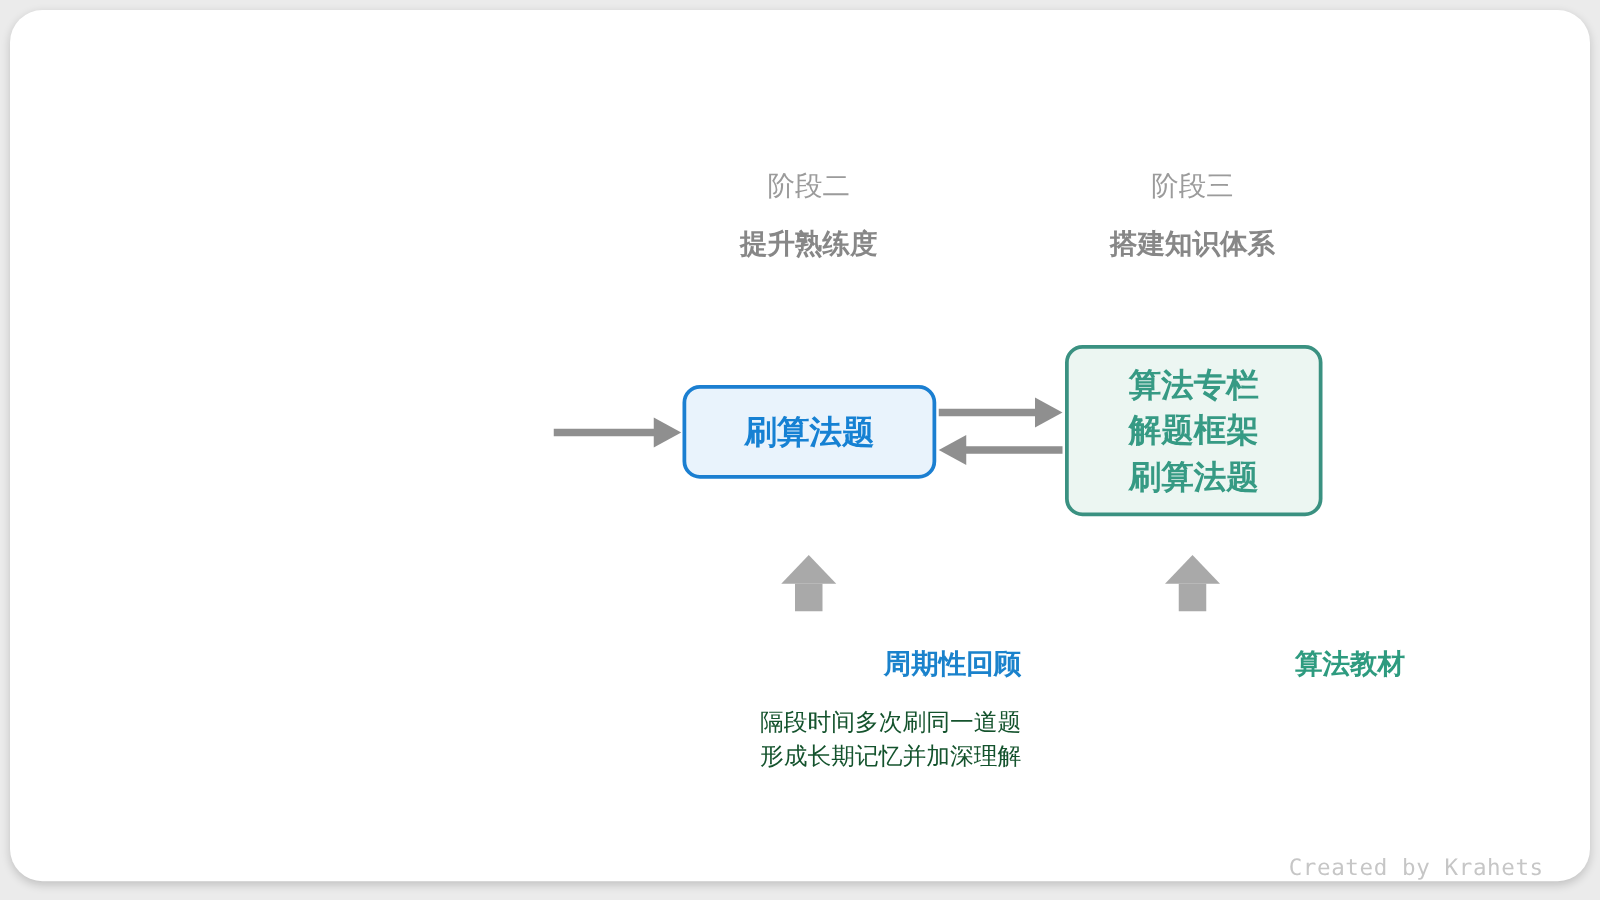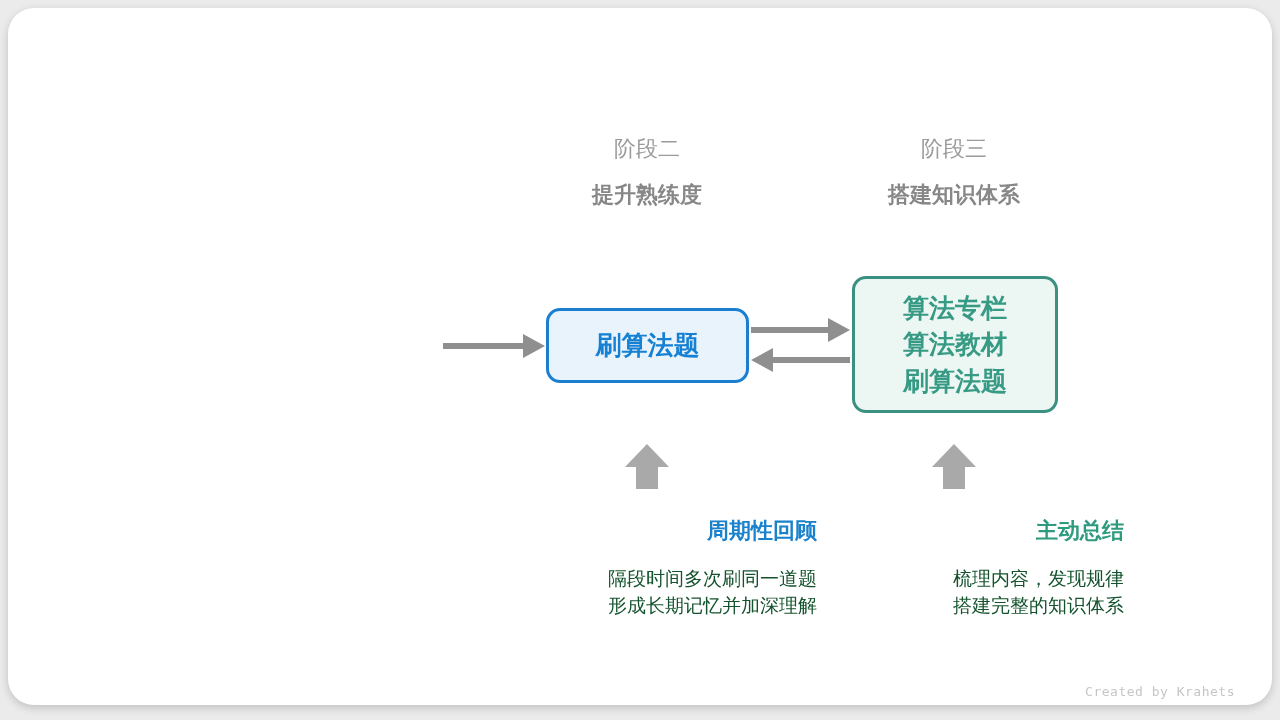--- a/index.html
+++ b/index.html
@@ -74,21 +74,21 @@
   .annotation.c2 { left: 469px; }
   .annotation.c3 { left: 776px; }
   .annotation-title { font-size: 22px; line-height: 26px; font-weight: bold; margin-bottom: 21px; }
   .annotation.c2 .annotation-title { color: #1a82cc; }
   .annotation.c3 .annotation-title { color: #2e9b7f; }
   .annotation-desc { font-size: 19px; line-height: 27px; color: #14532d; }
   
   .credit {
     position: absolute; right: 37px; top: 676px;
     font-family: "DejaVu Sans Mono", monospace;
-    font-size: 13px; letter-spacing: 0.5px;
+    font-size: 18px; letter-spacing: 0.5px;
     color: #c6c6c6;
   }
 </style>
 </head>
 <body>
 
 <div class="card">
 
   <div class="stage-header c2">
     <div class="stage-label">阶段二</div>
@@ -97,21 +97,21 @@
   <div class="stage-header c3">
     <div class="stage-label">阶段三</div>
     <div class="stage-subtitle">搭建知识体系</div>
   </div>
 
   <div class="node n2">
     <span>刷算法题</span>
   </div>
   <div class="node n3">
     <span>算法专栏</span>
-    <span>算法教材</span>
+    <span>解题框架</span>
     <span>刷算法题</span>
   </div>
 
   <div class="h-arrow to-right arrow-a">
     <div class="shaft"></div>
     <div class="head"></div>
   </div>
   <div class="h-arrow to-right arrow-b">
     <div class="shaft"></div>
     <div class="head"></div>
@@ -131,22 +131,18 @@
   </div>
 
   <div class="annotation c2">
     <div class="annotation-title">周期性回顾</div>
     <div class="annotation-desc">
       <div>隔段时间多次刷同一道题</div>
       <div>形成长期记忆并加深理解</div>
     </div>
   </div>
   <div class="annotation c3">
-    <div class="annotation-title">主动总结</div>
-    <div class="annotation-desc">
-      <div>梳理内容，发现规律</div>
-      <div>搭建完整的知识体系</div>
-    </div>
+    <div class="annotation-title">算法教材</div>
   </div>
 
   <div class="credit">Created by Krahets</div>
 
 </div>
 
 </body></html>

